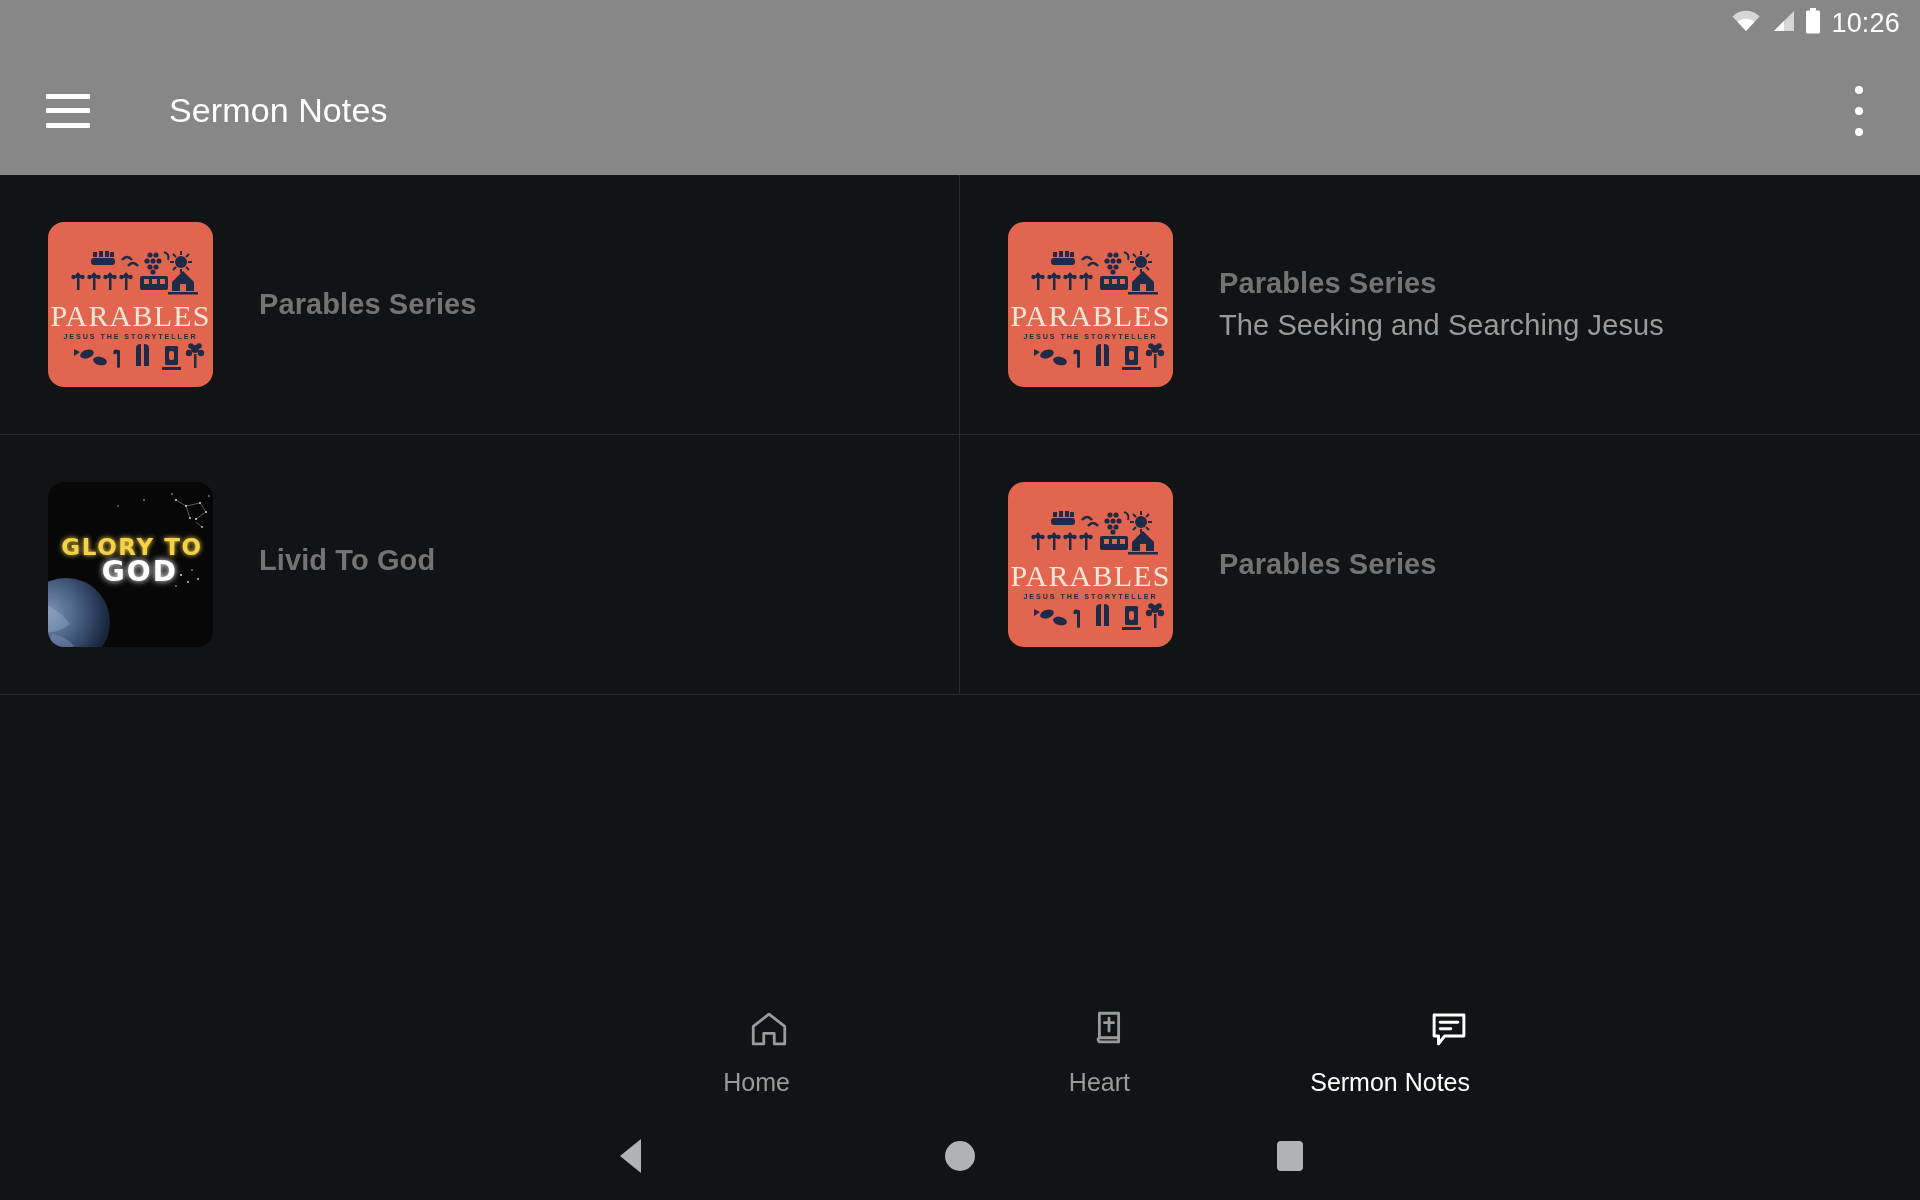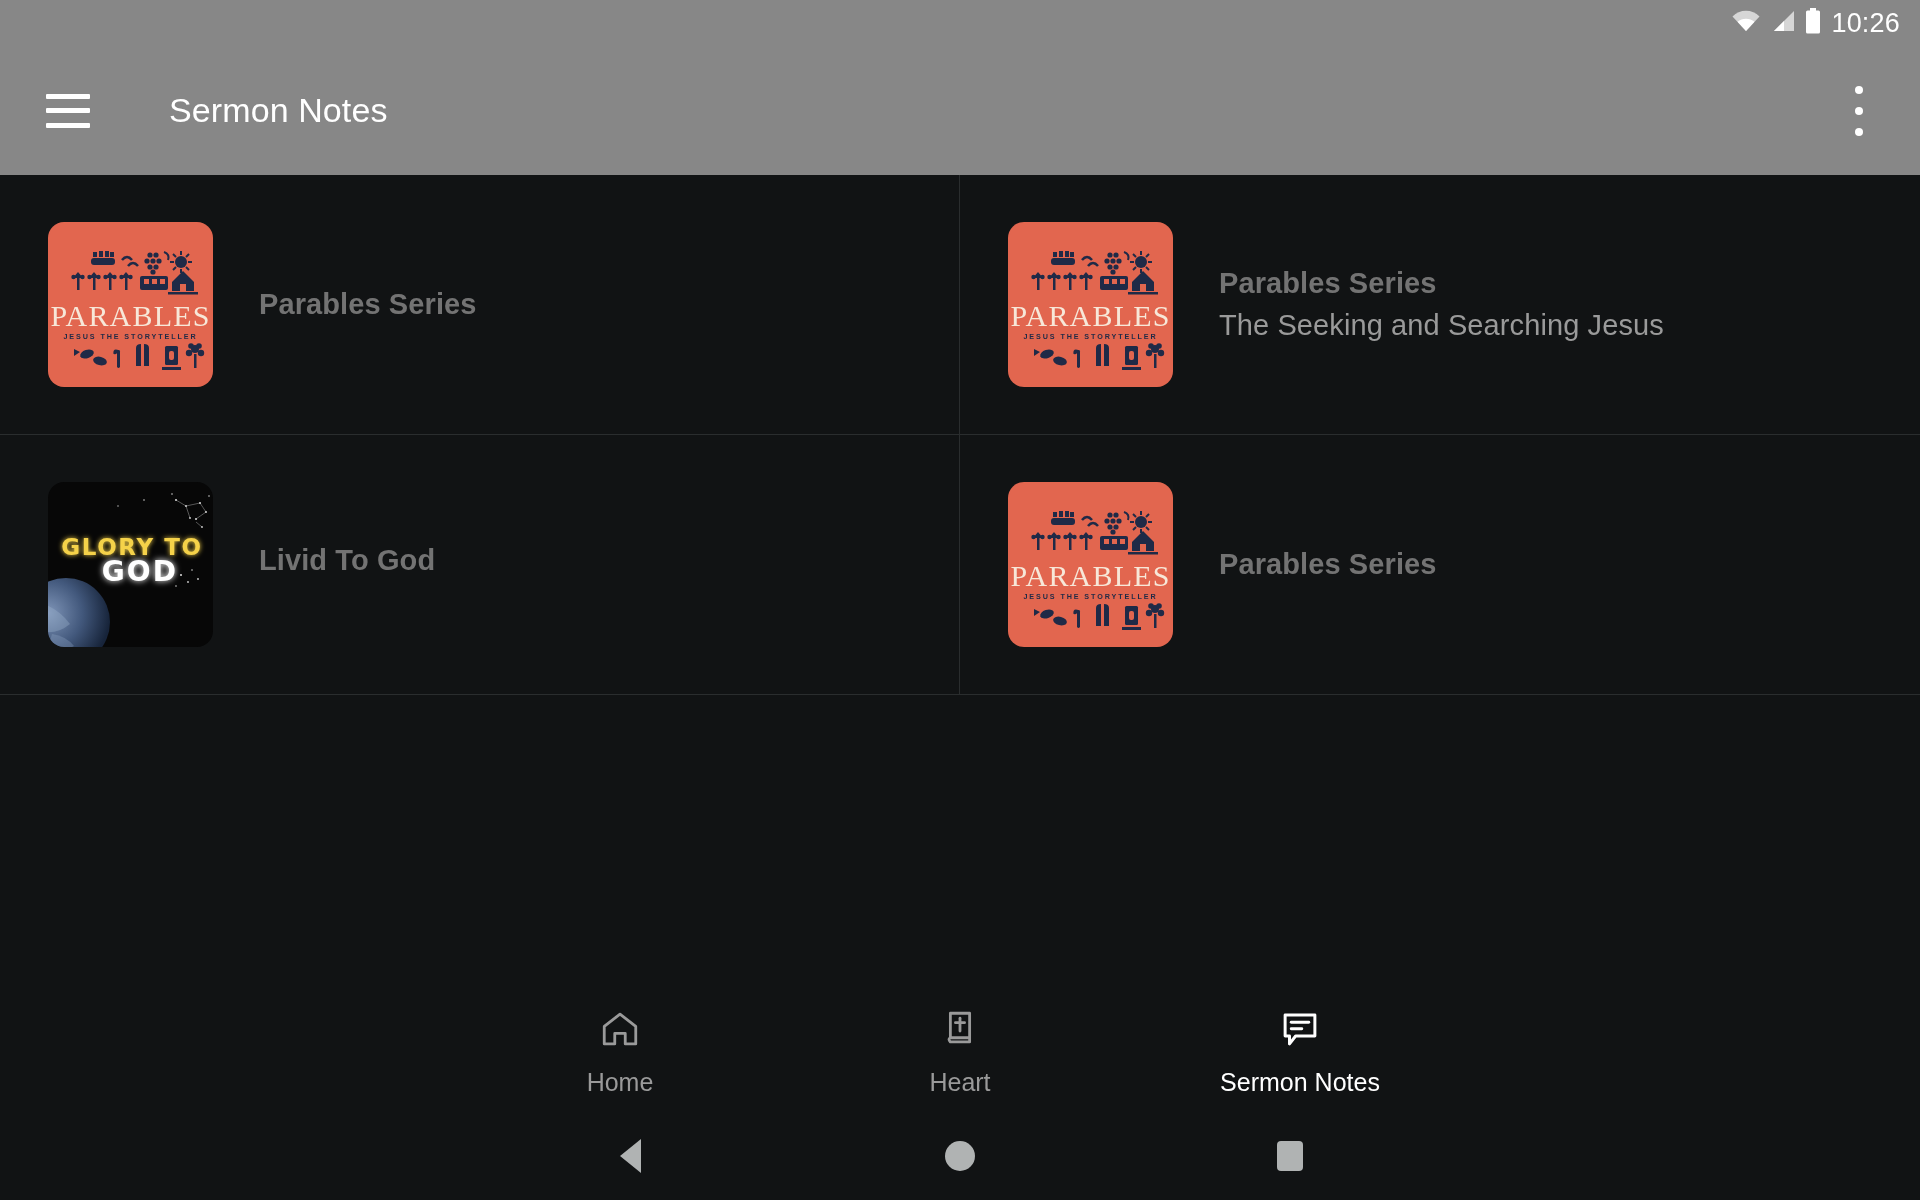--- a/index.html
+++ b/index.html
@@ -66,21 +66,21 @@
   .cell-title { color:#737373; font-size:29px; font-weight:700; letter-spacing:0.1px; }
   .cell-sub { color:#9a9a9a; font-size:29px; font-weight:400; letter-spacing:0.1px; }
 
   
   .bottomnav {
     position:absolute; bottom:88px; left:0; width:1920px; height:120px;
     display:flex; align-items:center; justify-content:center; gap:0;
   }
   .navitem {
     width:340px; display:flex; flex-direction:column;
-    align-items:center; gap:14px; cursor:pointer;
+    align-items:flex-end; gap:14px; cursor:pointer;
   }
   .navlabel { font-size:25px; color:#9a9a9a; }
   .navitem.active .navlabel { color:#ffffff; }
 
   
   .sysnav {
     position:absolute; bottom:0; left:0; width:1920px; height:88px;
     display:flex; align-items:center; justify-content:center;
   }
   .sysbtn { width:330px; display:flex; align-items:center; justify-content:center; cursor:pointer; }

